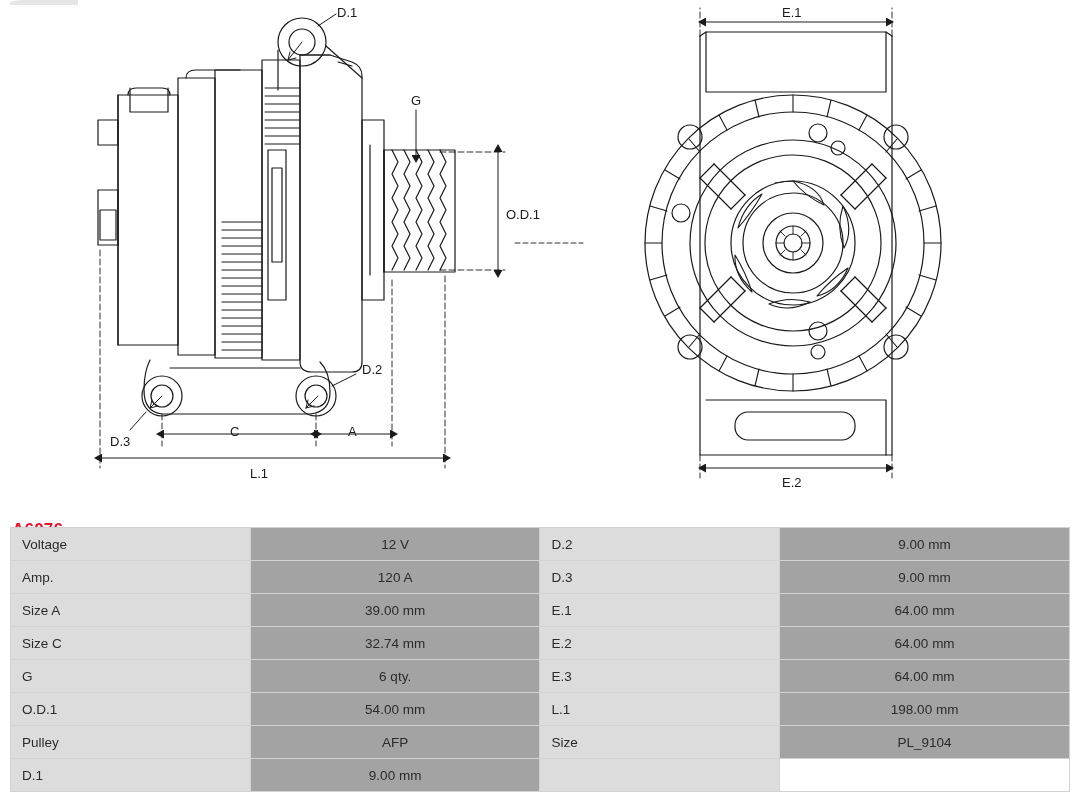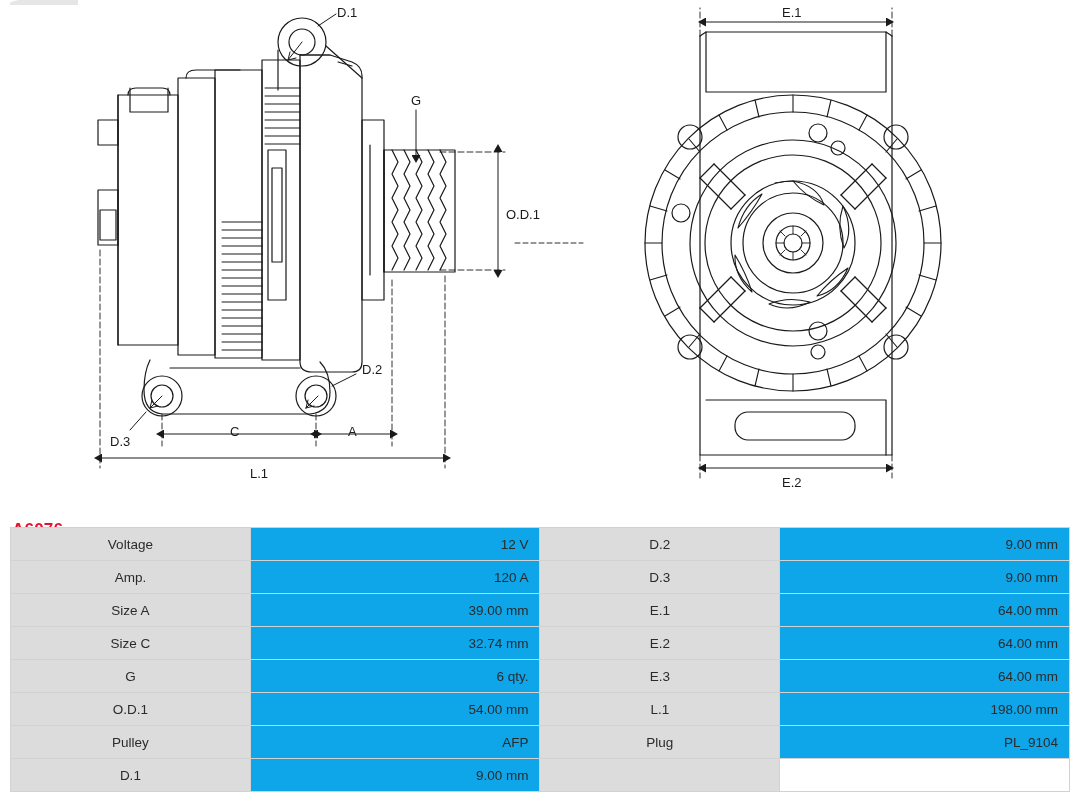--- a/index.html
+++ b/index.html
@@ -47,27 +47,27 @@
     font-size: 13.5px;
   }
   #spec-table td {
     border: 1px solid #d2d2d2;
     height: 33px;
     padding: 0 11px;
     vertical-align: middle;
   }
   .lbl {
     background: #dcdcdc;
-    text-align: center;
+    text-align: left;
     width: 240px;
     color: #2b2b2b;
   }
   .val {
-    background: #0ea5e9;
-    text-align: right;
+    background: #a3a3a3;
+    text-align: center;
     width: 290px;
     color: #2b2b2b;
   }
   .empty { background: #ffffff; border: 1px solid #d2d2d2; }
   .empty-lbl { background: #dcdcdc; }
   
   #top-strip {
     position: absolute;
     left: 10px; top: 0;
     width: 68px; height: 5px;
@@ -366,21 +366,21 @@
       </tr>
       <tr>
         <td class="lbl">O.D.1</td>
         <td class="val">54.00 mm</td>
         <td class="lbl">L.1</td>
         <td class="val">198.00 mm</td>
       </tr>
       <tr>
         <td class="lbl">Pulley</td>
         <td class="val">AFP</td>
-        <td class="lbl">Plug</td>
+        <td class="lbl">Size</td>
         <td class="val">PL_9104</td>
       </tr>
       <tr>
         <td class="lbl">D.1</td>
         <td class="val">9.00 mm</td>
         <td class="empty-lbl"></td>
         <td class="empty"></td>
       </tr>
     </tbody>
   </table>

